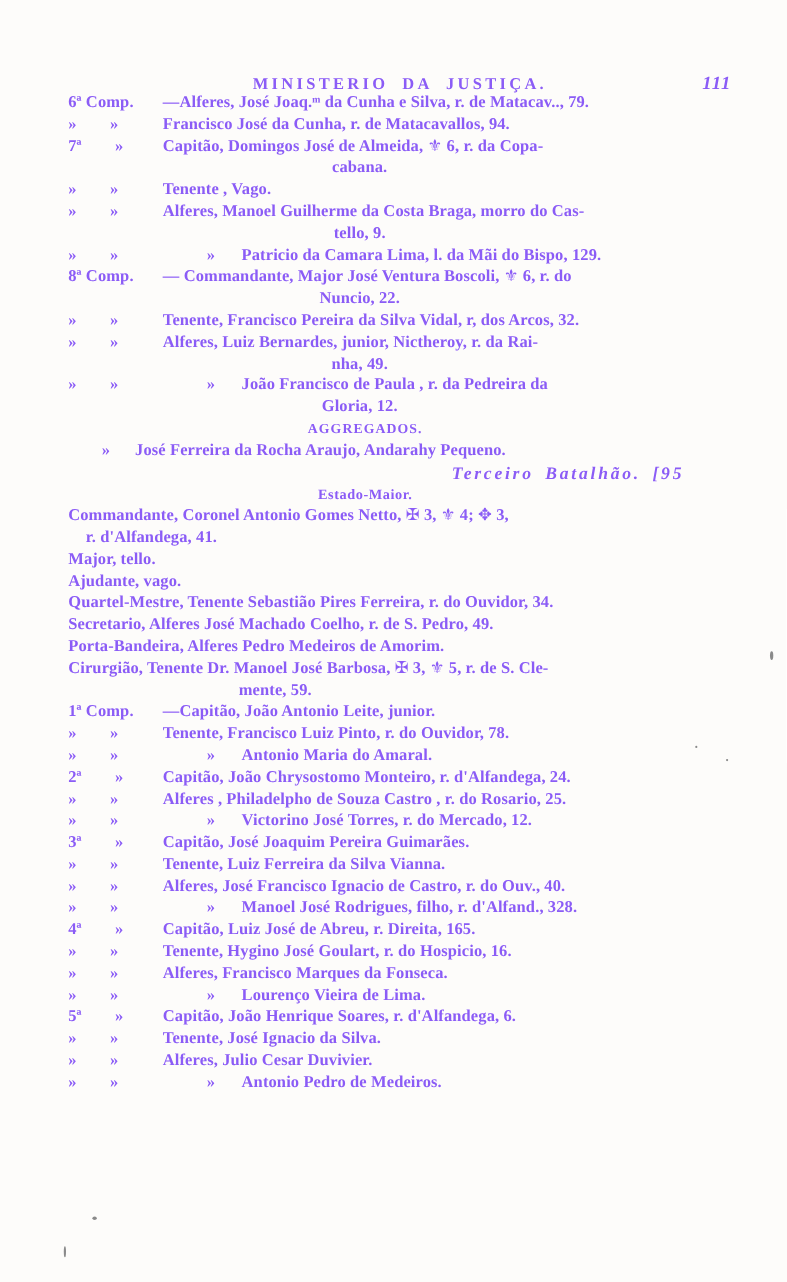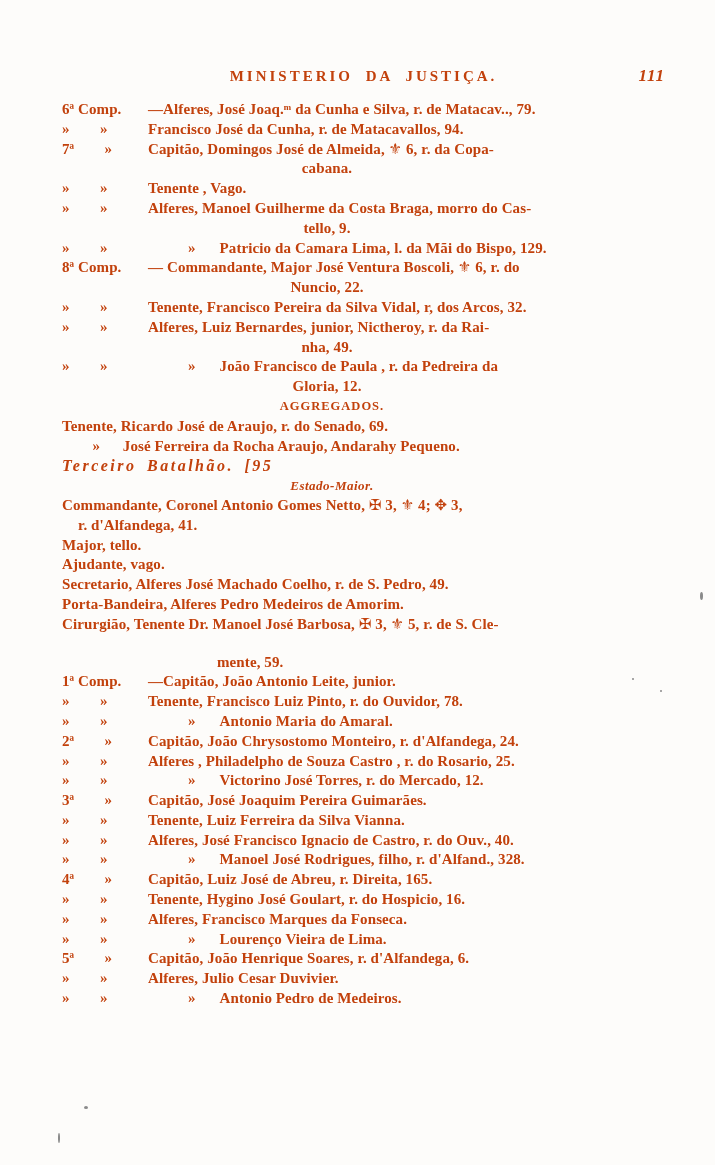--- a/index.html
+++ b/index.html
@@ -1,34 +1,34 @@
 <!DOCTYPE html>
 <html><head>
 <meta charset="utf-8">
 <style>
   html,body{margin:0;padding:0;background:#ffffff;}
   .page{
     position:relative;width:715px;height:1165px;overflow:hidden;
     background:#fdfcfa;
     font-family:"Liberation Serif","DejaVu Serif","DejaVu Sans",serif;
-    font-weight:bold;color:#c2410c;
+    font-weight:bold;color:#8b5cf6;
   }
   .header{position:absolute;top:66px;left:62px;right:50px;display:flex;align-items:baseline;}
   .title{flex:1;text-align:center;font-size:15px;letter-spacing:3px;word-spacing:6px;}
   .pagenum{font-size:17px;letter-spacing:1px;font-style:italic;}
-  #doc-body{position:absolute;top:100px;left:62px;width:598px;}
+  #doc-body{position:absolute;top:84px;left:62px;width:598px;}
   .row{line-height:19.8px;font-size:15px;white-space:pre;letter-spacing:0.1px;}
   .marker{display:inline-block;width:86px;}
   .rep{display:inline-block;margin-left:40px;margin-right:24px;}
   .center .t{display:block;width:530px;text-align:center;}
   .cont{padding-left:16px;}
-  .cont-deep{padding-left:155px;margin-top:18px;}
+  .cont-deep{padding-left:155px;}
   .h-small .t{display:block;width:540px;text-align:center;font-size:12.5px;letter-spacing:1px;}
-  .h-italic .t{display:block;width:560px;text-align:left;font-style:italic;font-size:16px;letter-spacing:2.5px;word-spacing:4px;}
-  .h-bold .t{display:block;width:540px;text-align:center;font-size:13px;letter-spacing:0.5px;font-style:italic;}
+  .h-italic .t{display:block;width:560px;text-align:right;font-style:italic;font-size:16px;letter-spacing:2.5px;word-spacing:4px;}
+  .h-bold .t{display:block;width:540px;text-align:center;font-size:13px;letter-spacing:0.5px;}
   .speck{position:absolute;background:#8a8a8a;border-radius:50%;}
   .s1{width:3px;height:8px;left:700px;top:592px;}
   .s2{width:2px;height:2px;left:660px;top:690px;}
   .s3{width:2px;height:10px;left:58px;top:1133px;}
   .s4{width:4px;height:3px;left:84px;top:1106px;}
   .s5{width:2px;height:2px;left:632px;top:678px;}
 </style>
 </head>
 <body>
 
@@ -48,47 +48,48 @@
       <div class="row center"><span class="t">tello, 9.</span></div>
       <div class="row entry"><span class="marker">»    »</span><span class="rep">»</span><span class="t">Patricio da Camara Lima, l. da Mãi do Bispo, 129.</span></div>
       <div class="row entry"><span class="marker">8ª Comp.</span><span class="t">— Commandante, Major José Ventura Boscoli, ⚜ 6, r. do</span></div>
       <div class="row center"><span class="t">Nuncio, 22.</span></div>
       <div class="row entry"><span class="marker">»    »</span><span class="t">Tenente, Francisco Pereira da Silva Vidal, r, dos Arcos, 32.</span></div>
       <div class="row entry"><span class="marker">»    »</span><span class="t">Alferes, Luiz Bernardes, junior, Nictheroy, r. da Rai-</span></div>
       <div class="row center"><span class="t">nha, 49.</span></div>
       <div class="row entry"><span class="marker">»    »</span><span class="rep">»</span><span class="t">João Francisco de Paula , r. da Pedreira da</span></div>
       <div class="row center"><span class="t">Gloria, 12.</span></div>
       <div class="row h-small"><span class="t">AGGREGADOS.</span></div>
-      <div class="row plain"><span class="t">Tenente, Ricardo José de Araujo, r. do Senado, 69.</span></div>
       <div class="row plain"><span class="t">    »   José Ferreira da Rocha Araujo, Andarahy Pequeno.</span></div>
       <div class="row h-italic"><span class="t">Terceiro Batalhão. [95</span></div>
       <div class="row h-bold"><span class="t">Estado-Maior.</span></div>
       <div class="row plain"><span class="t">Commandante, Coronel Antonio Gomes Netto, ✠ 3, ⚜ 4; ✥ 3,</span></div>
       <div class="row cont"><span class="t">r. d'Alfandega, 41.</span></div>
       <div class="row plain"><span class="t">Major, tello.</span></div>
       <div class="row plain"><span class="t">Ajudante, vago.</span></div>
+      <div class="row plain"><span class="t">Quartel-Mestre, Tenente Sebastião Pires Ferreira, r. do Ouvidor, 34.</span></div>
       <div class="row plain"><span class="t">Secretario, Alferes José Machado Coelho, r. de S. Pedro, 49.</span></div>
       <div class="row plain"><span class="t">Porta-Bandeira, Alferes Pedro Medeiros de Amorim.</span></div>
       <div class="row plain"><span class="t">Cirurgião, Tenente Dr. Manoel José Barbosa, ✠ 3, ⚜ 5, r. de S. Cle-</span></div>
       <div class="row cont-deep"><span class="t">mente, 59.</span></div>
       <div class="row entry"><span class="marker">1ª Comp.</span><span class="t">—Capitão, João Antonio Leite, junior.</span></div>
       <div class="row entry"><span class="marker">»    »</span><span class="t">Tenente, Francisco Luiz Pinto, r. do Ouvidor, 78.</span></div>
       <div class="row entry"><span class="marker">»    »</span><span class="rep">»</span><span class="t">Antonio Maria do Amaral.</span></div>
       <div class="row entry"><span class="marker">2ª    »</span><span class="t">Capitão, João Chrysostomo Monteiro, r. d'Alfandega, 24.</span></div>
       <div class="row entry"><span class="marker">»    »</span><span class="t">Alferes , Philadelpho de Souza Castro , r. do Rosario, 25.</span></div>
       <div class="row entry"><span class="marker">»    »</span><span class="rep">»</span><span class="t">Victorino José Torres, r. do Mercado, 12.</span></div>
       <div class="row entry"><span class="marker">3ª    »</span><span class="t">Capitão, José Joaquim Pereira Guimarães.</span></div>
       <div class="row entry"><span class="marker">»    »</span><span class="t">Tenente, Luiz Ferreira da Silva Vianna.</span></div>
       <div class="row entry"><span class="marker">»    »</span><span class="t">Alferes, José Francisco Ignacio de Castro, r. do Ouv., 40.</span></div>
       <div class="row entry"><span class="marker">»    »</span><span class="rep">»</span><span class="t">Manoel José Rodrigues, filho, r. d'Alfand., 328.</span></div>
       <div class="row entry"><span class="marker">4ª    »</span><span class="t">Capitão, Luiz José de Abreu, r. Direita, 165.</span></div>
       <div class="row entry"><span class="marker">»    »</span><span class="t">Tenente, Hygino José Goulart, r. do Hospicio, 16.</span></div>
       <div class="row entry"><span class="marker">»    »</span><span class="t">Alferes, Francisco Marques da Fonseca.</span></div>
       <div class="row entry"><span class="marker">»    »</span><span class="rep">»</span><span class="t">Lourenço Vieira de Lima.</span></div>
       <div class="row entry"><span class="marker">5ª    »</span><span class="t">Capitão, João Henrique Soares, r. d'Alfandega, 6.</span></div>
+      <div class="row entry"><span class="marker">»    »</span><span class="t">Tenente, José Ignacio da Silva.</span></div>
       <div class="row entry"><span class="marker">»    »</span><span class="t">Alferes, Julio Cesar Duvivier.</span></div>
       <div class="row entry"><span class="marker">»    »</span><span class="rep">»</span><span class="t">Antonio Pedro de Medeiros.</span></div>
     </div>
   <div class="speck s1"></div>
   <div class="speck s2"></div>
   <div class="speck s3"></div>
   <div class="speck s4"></div>
   <div class="speck s5"></div>
 </div>
 

